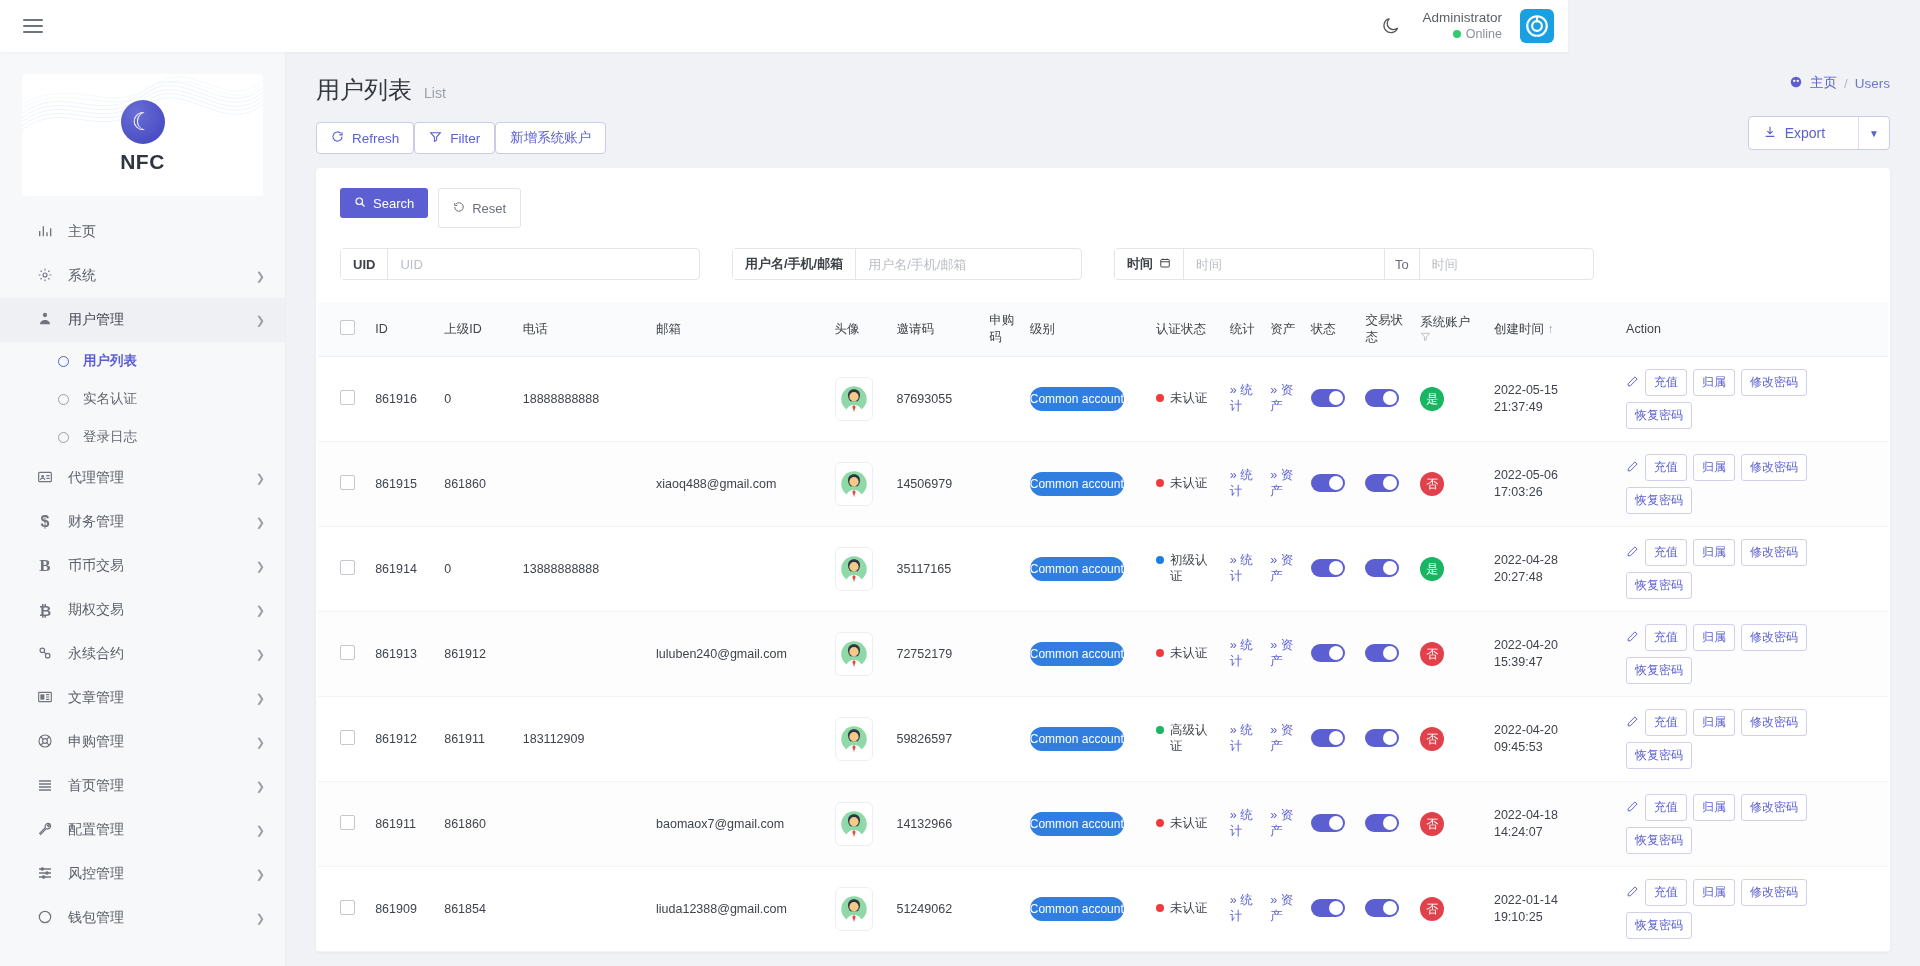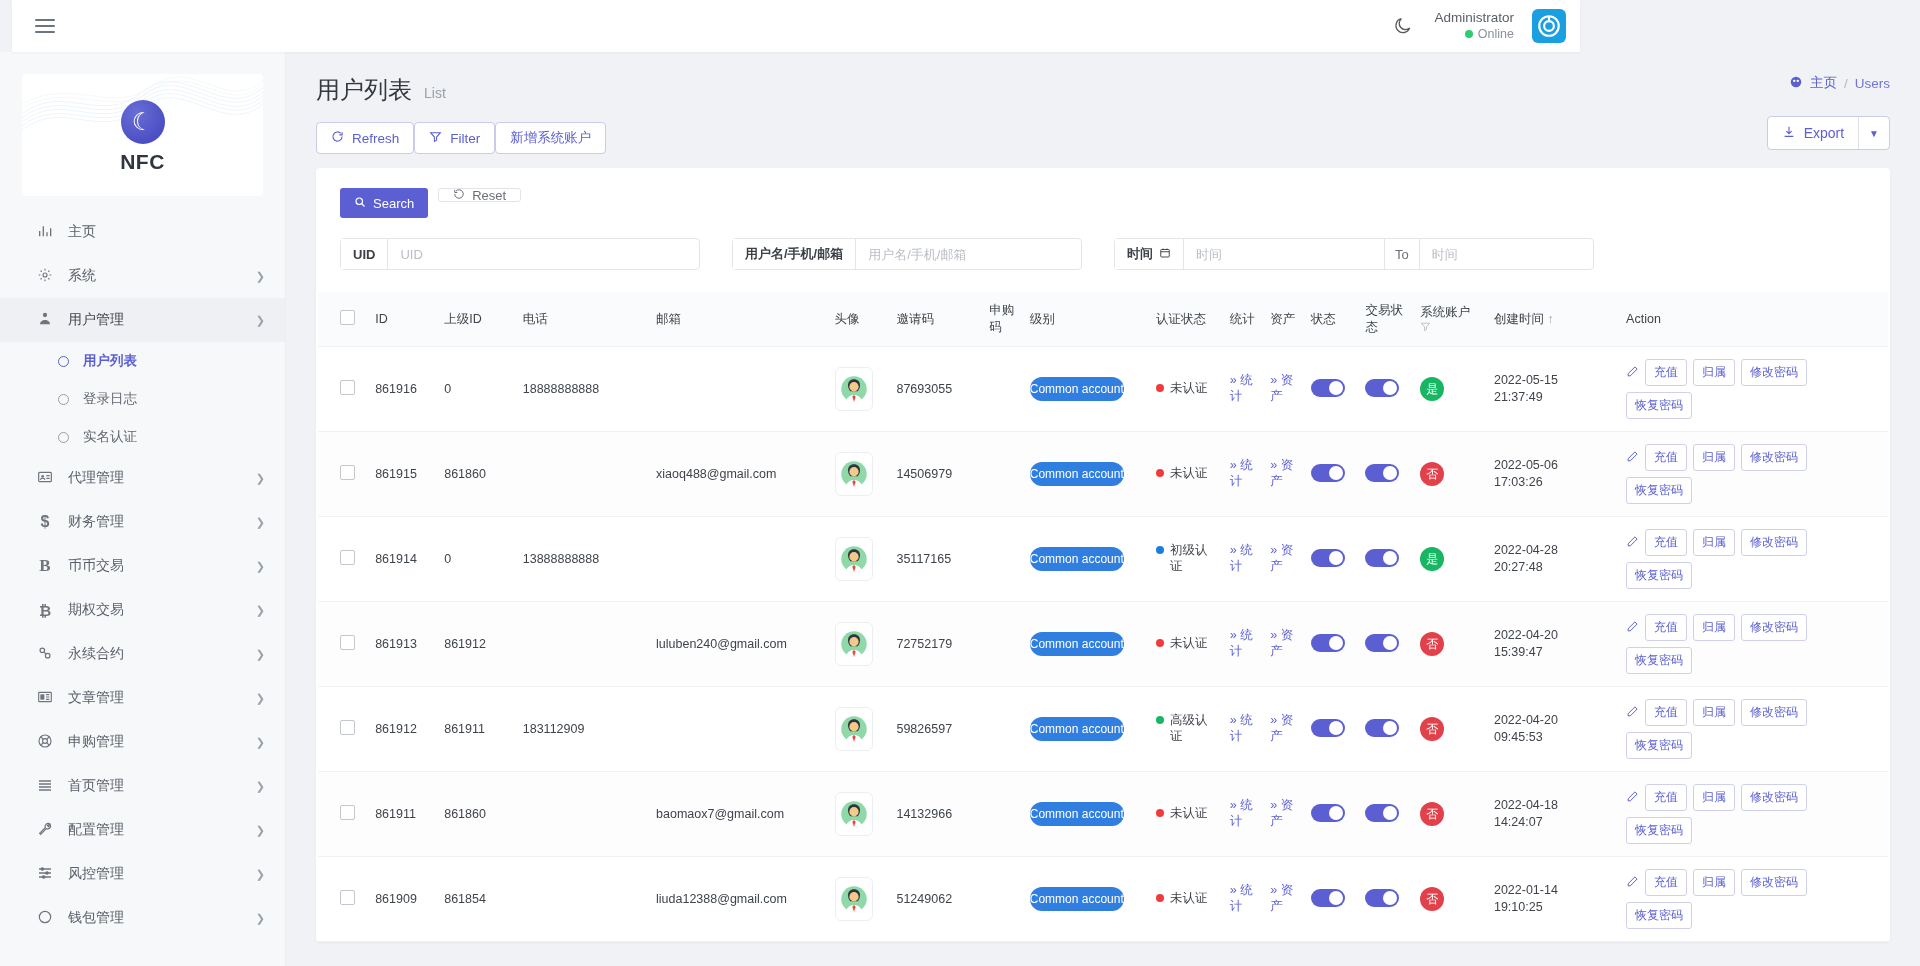--- a/index.html
+++ b/index.html
@@ -4,21 +4,21 @@
 <style>
   * { box-sizing: border-box; margin: 0; padding: 0; }
   html, body {
     width: 1920px; height: 966px;
     font-family: "Liberation Sans", "DejaVu Sans", sans-serif;
     background: #f0f2f5;
     overflow: hidden;
   }
   
   .topbar {
-    position: absolute; top: 0; left: 12px; width: 1568px; height: 52px;
+    position: absolute; top: 0; left: 0; width: 1568px; height: 52px;
     background: #ffffff; display: flex; align-items: center;
     box-shadow: 0 1px 2px rgba(0,0,0,.04);
     z-index: 20;
   }
   .hamburger { margin-left: 16px; width: 34px; height: 34px; display: flex; flex-direction: column;
     justify-content: center; align-items: center; gap: 4px; cursor: pointer; }
   .hamburger span { display:block; width: 20px; height: 2px; background:#6c757d; border-radius:1px; }
   .topbar-right { margin-left: auto; display:flex; align-items:center; gap: 18px; padding-right: 14px; }
   .moon-icon { width: 26px; height: 26px; color:#55595c; display:flex; align-items:center; justify-content:center; cursor:pointer;}
   .user-block { text-align: right; line-height: 1.25; }
@@ -76,38 +76,38 @@
     color:#5b5fd1; font-size:13.5px; display:flex; align-items:center; gap:8px; cursor:pointer;
     font-family:"Liberation Sans", sans-serif;
   }
   .ph-right { text-align:right; }
   .breadcrumb { font-size:13.5px; color:#5b5fd1; display:flex; align-items:center; gap:7px; justify-content:flex-end;}
   .breadcrumb .sep { color:#b6bac1; }
   .breadcrumb .crumb-current { color:#6f74d4; }
   .export-wrap { margin-top:24px; display:flex; justify-content:flex-end;}
   .export-btn {
     height:34px; border:1px solid #c9cbe8; border-radius:4px; background:#fff; color:#5b5fd1;
-    display:flex; align-items:flex-end; font-size:14px; cursor:pointer; overflow:hidden;
+    display:flex; align-items:flex-end; font-size:14px; cursor:pointer; overflow:hidden;gap:19px;
   }
   .export-btn .eb-main { padding:0 14px; display:flex; align-items:center; gap:8px; height:100%;}
   .export-btn .eb-caret { padding:0 10px; border-left:1px solid #dfe1f0; height:100%; display:flex; align-items:center; font-size:10px;}
 
   .panel {
     margin: 14px 30px 0 30px; background:#fff; border-radius:4px;
     box-shadow: 0 1px 3px rgba(0,0,0,.05);
   }
   .search-area { padding: 20px 24px 22px 24px; }
   .search-btns { display:flex; gap:10px; }
   .btn-search {
     height:30px; padding:0 14px; background:#5b5fd1; color:#fff; border:none; border-radius:3px;
     font-size:13px; display:flex; align-items:center; gap:7px; cursor:pointer;
     font-family:"Liberation Sans", sans-serif;
   }
   .btn-reset {
-    height:14px; padding:0 14px; background:#fff; color:#6a6f78; border:1px solid #e2e4e8; border-radius:3px;
+    height:40px; padding:0 14px; background:#fff; color:#6a6f78; border:1px solid #e2e4e8; border-radius:3px;
     font-size:13px; display:flex; align-items:center; gap:7px; cursor:pointer;
     font-family:"Liberation Sans", sans-serif;
   }
   .fields-row { display:flex; align-items:center; margin-top:20px; gap:0; }
   .field-group { display:flex; align-items:stretch; height:32px; border:1px solid #e3e5e9; border-radius:4px; background:#fff; }
   .fg-label {
     display:flex; align-items:center; gap:6px; padding:0 12px; font-size:13px; color:#3c4047;
     font-weight:700; background:#fff; border-right:1px solid #e3e5e9; white-space:nowrap;
   }
   .fg-input { border:none; outline:none; padding:0 12px; font-size:13px; color:#3c4047;
@@ -243,25 +243,25 @@
       <span class="mi-label">用户管理</span>
       <span class="chev">❯</span>
     </div>
 
     <div class="submenu-item active">
       <span class="ring"></span>
       <span>用户列表</span>
     </div>
     <div class="submenu-item">
       <span class="ring"></span>
-      <span>登录日志</span>
+      <span>实名认证</span>
     </div>
     <div class="submenu-item">
       <span class="ring"></span>
-      <span>实名认证</span>
+      <span>登录日志</span>
     </div>
 
     <div class="menu-item">
       <span class="mi-icon">
         <svg width="16" height="16" viewBox="0 0 24 24" fill="none" stroke="currentColor" stroke-width="1.8">
           <rect x="2.5" y="5" width="19" height="14" rx="1.5"></rect>
           <circle cx="8.5" cy="11" r="2" fill="currentColor" stroke="none"></circle>
           <path d="M14 10h5M14 14h5M5 16c.6-1.6 2-2.3 3.5-2.3S11.4 14.4 12 16"></path>
         </svg>
       </span>

